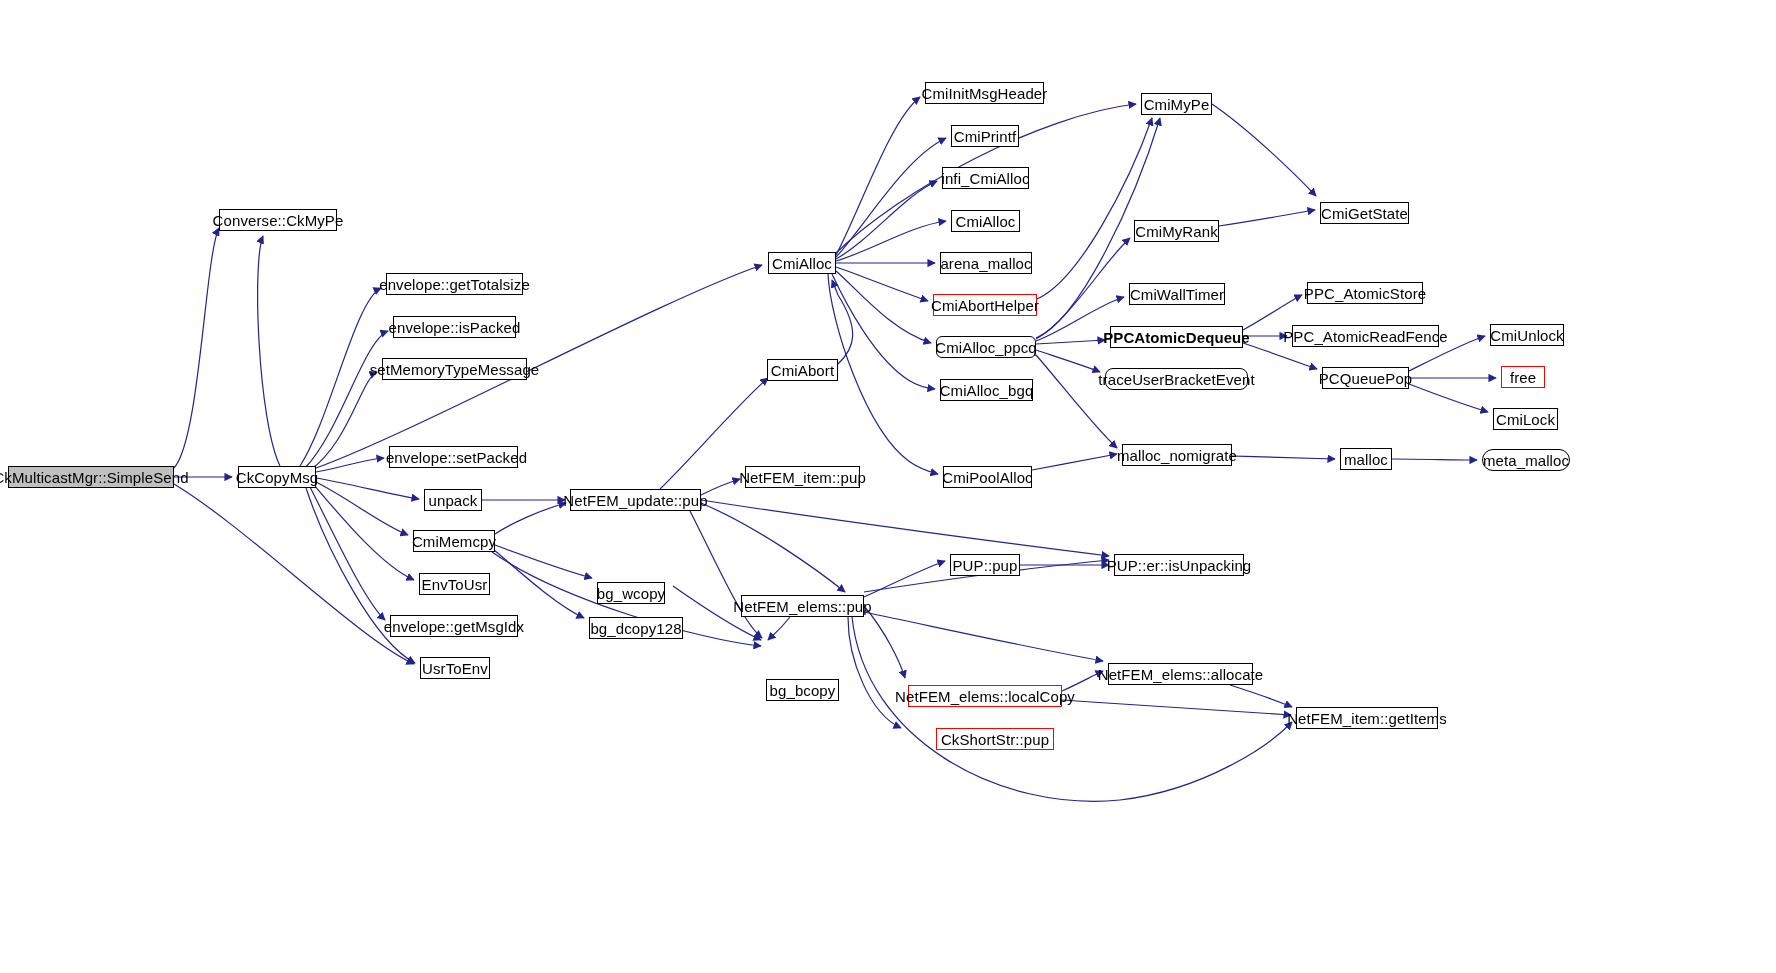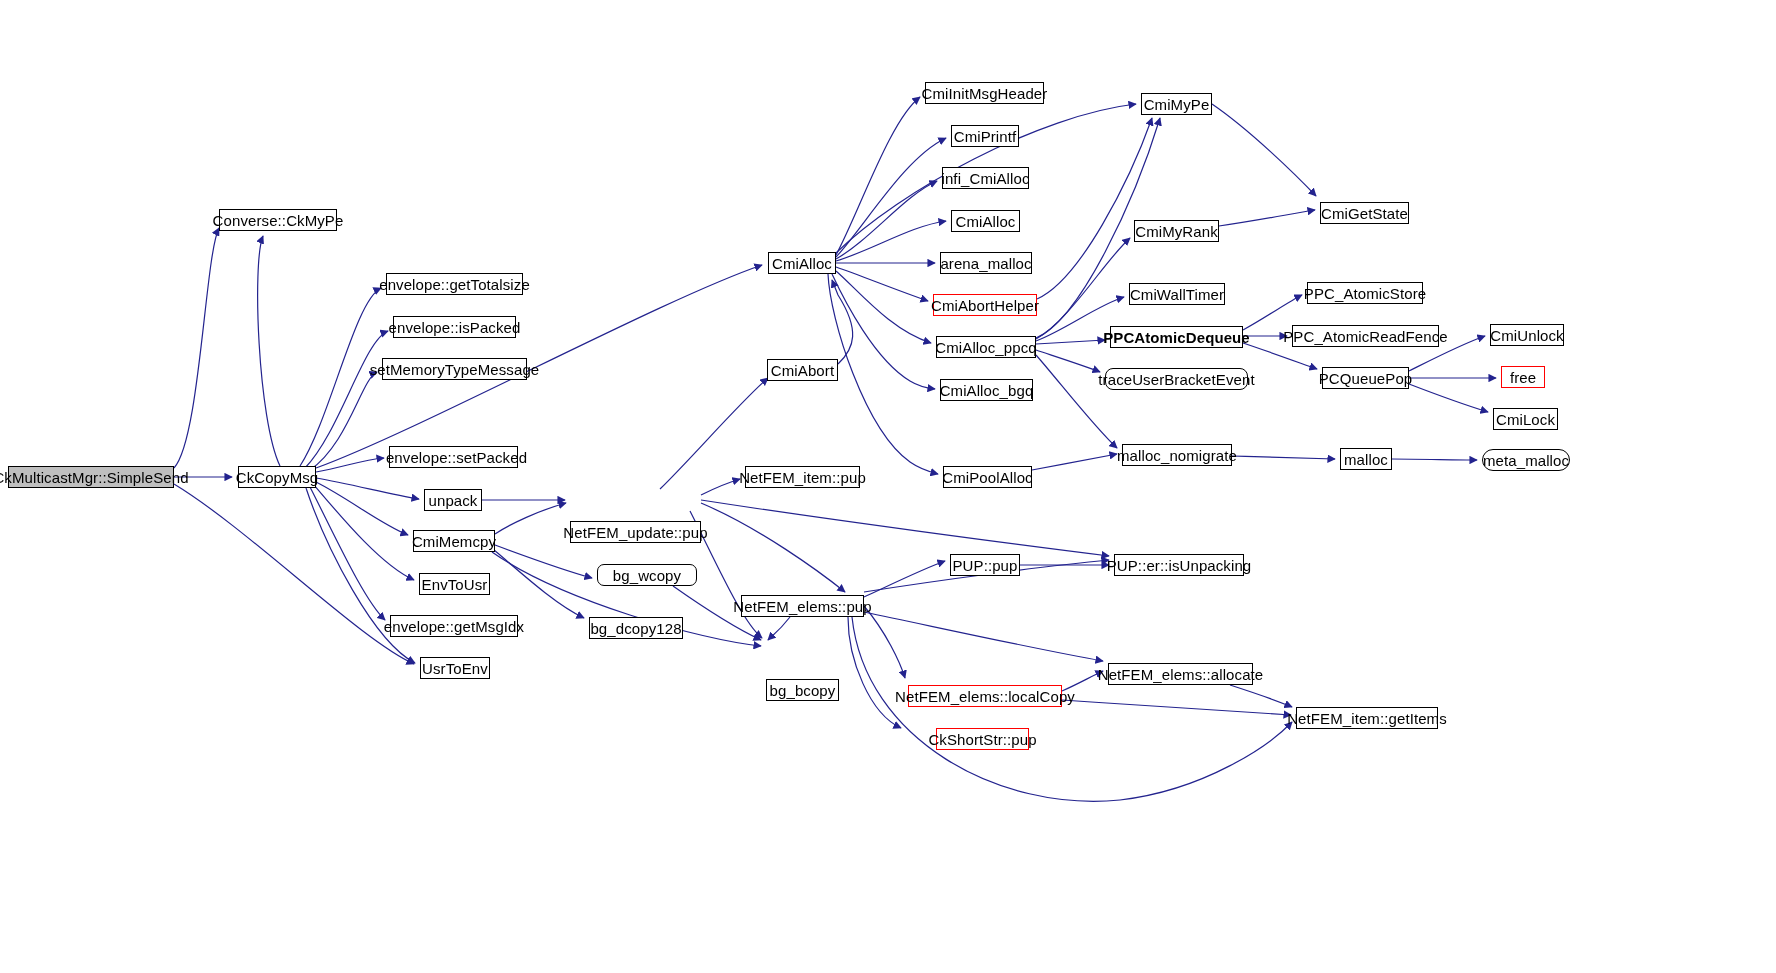--- a/index.html
+++ b/index.html
@@ -131,40 +131,40 @@
       <div class="node" style="left: 219px; top: 209px; width: 118px; height: 22px;">Converse::CkMyPe</div>
       <div class="node" style="left: 386px; top: 273px; width: 137px; height: 22px;">envelope::getTotalsize</div>
       <div class="node" style="left: 393px; top: 316px; width: 123px; height: 22px;">envelope::isPacked</div>
       <div class="node" style="left: 382px; top: 358px; width: 145px; height: 22px;">setMemoryTypeMessage</div>
       <div class="node" style="left: 389px; top: 446px; width: 129px; height: 22px; padding-left: 6px;">envelope::setPacked</div>
       <div class="node" style="left: 424px; top: 489px; width: 58px; height: 22px;">unpack</div>
       <div class="node" style="left: 413px; top: 530px; width: 82px; height: 22px;">CmiMemcpy</div>
       <div class="node" style="left: 419px; top: 573px; width: 71px; height: 22px;">EnvToUsr</div>
       <div class="node" style="left: 390px; top: 615px; width: 128px; height: 22px;">envelope::getMsgIdx</div>
       <div class="node" style="left: 420px; top: 657px; width: 70px; height: 22px;">UsrToEnv</div>
-      <div class="node" style="left: 570px; top: 489px; width: 131px; height: 22px; margin-top: 32px;">NetFEM_update::pup</div>
-      <div class="node" style="left: 597px; top: 564px; width: 100px; height: 22px; border-radius: 7px;">bg_wcopy</div>
+      <div class="node" style="left: 570px; top: 489px; width: 131px; height: 22px;">NetFEM_update::pup</div>
+      <div class="node" style="left: 597px; top: 582px; width: 68px; height: 22px;">bg_wcopy</div>
       <div class="node" style="left: 589px; top: 617px; width: 94px; height: 22px;">bg_dcopy128</div>
       <div class="node" style="left: 767px; top: 359px; width: 71px; height: 22px;">CmiAbort</div>
       <div class="node" style="left: 745px; top: 466px; width: 115px; height: 22px;">NetFEM_item::pup</div>
       <div class="node" style="left: 741px; top: 595px; width: 123px; height: 22px;">NetFEM_elems::pup</div>
       <div class="node" style="left: 766px; top: 640px; width: 73px; height: 22px; margin-top: 39px;">bg_bcopy</div>
       <div class="node" style="left: 768px; top: 252px; width: 68px; height: 22px;">CmiAlloc</div>
       <div class="node" style="left: 925px; top: 82px; width: 119px; height: 22px;">CmiInitMsgHeader</div>
       <div class="node" style="left: 951px; top: 125px; width: 68px; height: 22px;">CmiPrintf</div>
       <div class="node" style="left: 942px; top: 167px; width: 87px; height: 22px;">infi_CmiAlloc</div>
       <div class="node" style="left: 951px; top: 210px; width: 69px; height: 22px;">CmiAlloc</div>
       <div class="node" style="left: 940px; top: 252px; width: 92px; height: 22px;">arena_malloc</div>
       <div class="node red" style="left: 933px; top: 294px; width: 104px; height: 22px;">CmiAbortHelper</div>
-      <div class="node" style="left: 936px; top: 336px; width: 100px; height: 22px;">CmiAlloc_ppcq</div>
+      <div class="node" style="left: 936px; top: 336px; width: 100px; height: 22px; border-radius: 6px;">CmiAlloc_ppcq</div>
       <div class="node" style="left: 940px; top: 379px; width: 93px; height: 22px;">CmiAlloc_bgq</div>
       <div class="node" style="left: 943px; top: 466px; width: 89px; height: 22px;">CmiPoolAlloc</div>
       <div class="node" style="left: 950px; top: 554px; width: 70px; height: 22px;">PUP::pup</div>
       <div class="node red" style="left: 908px; top: 685px; width: 154px; height: 22px;">NetFEM_elems::localCopy</div>
-      <div class="node red" style="left: 936px; top: 728px; width: 93px; height: 22px;">CkShortStr::pup</div>
+      <div class="node red" style="left: 936px; top: 728px; width: 118px; height: 22px;">CkShortStr::pup</div>
       <div class="node" style="left: 1141px; top: 93px; width: 71px; height: 22px;">CmiMyPe</div>
       <div class="node" style="left: 1134px; top: 220px; width: 85px; height: 22px;">CmiMyRank</div>
       <div class="node" style="left: 1129px; top: 283px; width: 96px; height: 22px;">CmiWallTimer</div>
       <div class="node" style="left: 1110px; top: 326px; width: 133px; height: 22px; font-weight: bold;">PPCAtomicDequeue</div>
       <div class="node" style="left: 1105px; top: 368px; width: 143px; height: 22px; border-radius: 8px;">traceUserBracketEvent</div>
       <div class="node" style="left: 1122px; top: 444px; width: 110px; height: 22px;">malloc_nomigrate</div>
       <div class="node" style="left: 1114px; top: 554px; width: 130px; height: 22px;">PUP::er::isUnpacking</div>
       <div class="node" style="left: 1108px; top: 663px; width: 145px; height: 22px;">NetFEM_elems::allocate</div>
       <div class="node" style="left: 1320px; top: 202px; width: 89px; height: 22px;">CmiGetState</div>
       <div class="node" style="left: 1307px; top: 282px; width: 116px; height: 22px;">PPC_AtomicStore</div>

